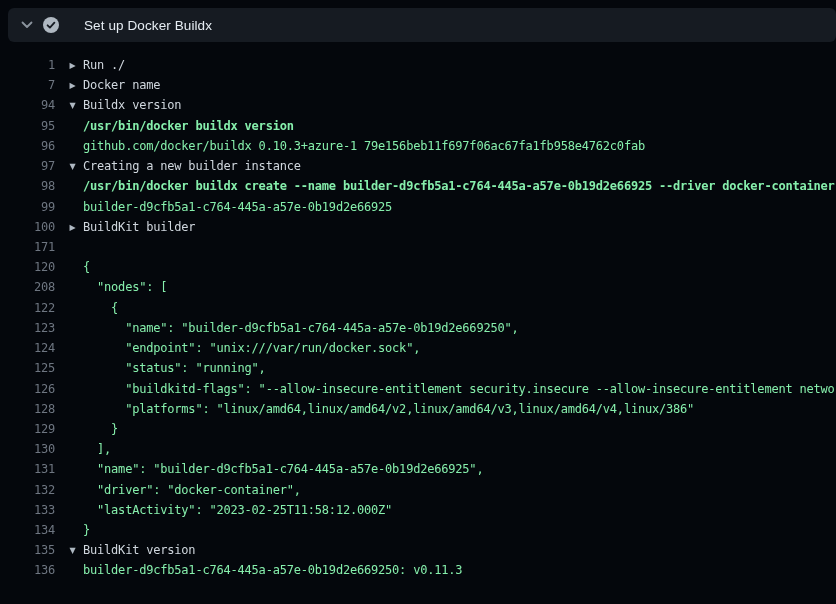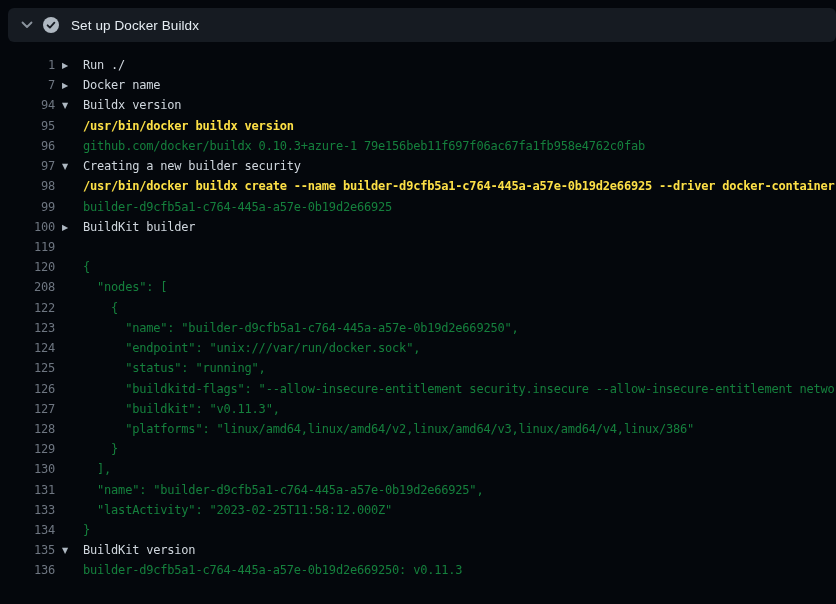--- a/index.html
+++ b/index.html
@@ -17,21 +17,21 @@
     position: absolute; top: 8px; left: 8px;
     width: 828px; height: 34px;
     background: #161b22;
     border-radius: 6px;
     display: flex; align-items: center;
     cursor: pointer;
   }
   .chev { margin-left: 12px; display: flex; align-items: center; }
   .check { margin-left: 9px; display: flex; align-items: center; }
   .title {
-    margin-left: 12px;
+    margin-left: 25px;
     color: #e6edf3;
     font-size: 13.5px;
     letter-spacing: 0.1px;
   }
 
   
   .log {
     position: absolute; top: 42px; left: 0;
     width: 836px;
     padding-top: 13px;
@@ -45,23 +45,23 @@
     line-height: 20.23px;
     white-space: pre;
     overflow: hidden;
   }
   .ln {
     width: 55px; flex: none;
     text-align: right;
     color: #6e7681;
     cursor: pointer;
   }
-  .ct { padding-left: 28px; color: #15803d; }
-  .row.group .ct { padding-left: 7px; color: #d0d7de; cursor: pointer; }
-  .row.cmd .ct { color: #fde047; font-weight: bold; }
+  .ct { padding-left: 28px; color: #86efac; }
+  .row.group .ct { padding-left: 7px; color: #d0d7de; cursor: pointer; text-align: center; }
+  .row.cmd .ct { color: #86efac; font-weight: bold; }
   .caret {
     display: inline-block;
     width: 21px;
     color: #aeb8c2;
     font-size: 8px;
     font-family: "DejaVu Sans", sans-serif;
     vertical-align: 1px;
     font-weight: normal;
   }
 </style>
@@ -82,34 +82,34 @@
   </span>
   <span class="title">Set up Docker Buildx</span>
 </div>
 
 <div class="log">
     <div class="row group"><span class="ln">1</span><span class="ct"><span class="caret">▶</span><span>Run ./</span></span></div>
     <div class="row group"><span class="ln">7</span><span class="ct"><span class="caret">▶</span><span>Docker name</span></span></div>
     <div class="row group"><span class="ln">94</span><span class="ct"><span class="caret">▼</span><span>Buildx version</span></span></div>
     <div class="row cmd"><span class="ln">95</span><span class="ct"><span>/usr/bin/docker buildx version</span></span></div>
     <div class="row out"><span class="ln">96</span><span class="ct"><span>github.com/docker/buildx 0.10.3+azure-1 79e156beb11f697f06ac67fa1fb958e4762c0fab</span></span></div>
-    <div class="row group"><span class="ln">97</span><span class="ct"><span class="caret">▼</span><span>Creating a new builder security</span></span></div>
+    <div class="row group"><span class="ln">97</span><span class="ct"><span class="caret">▼</span><span>Creating a new builder instance</span></span></div>
     <div class="row cmd"><span class="ln">98</span><span class="ct"><span>/usr/bin/docker buildx create --name builder-d9cfb5a1-c764-445a-a57e-0b19d2e66925 --driver docker-container</span></span></div>
     <div class="row out"><span class="ln">99</span><span class="ct"><span>builder-d9cfb5a1-c764-445a-a57e-0b19d2e66925</span></span></div>
     <div class="row group"><span class="ln">100</span><span class="ct"><span class="caret">▶</span><span>BuildKit builder</span></span></div>
-    <div class="row group"><span class="ln">119</span></div>
+    <div class="row group"><span class="ln">171</span></div>
     <div class="row out"><span class="ln">120</span><span class="ct"><span>{</span></span></div>
     <div class="row out"><span class="ln">208</span><span class="ct"><span>  "nodes": [</span></span></div>
     <div class="row out"><span class="ln">122</span><span class="ct"><span>    {</span></span></div>
     <div class="row out"><span class="ln">123</span><span class="ct"><span>      "name": "builder-d9cfb5a1-c764-445a-a57e-0b19d2e669250",</span></span></div>
     <div class="row out"><span class="ln">124</span><span class="ct"><span>      "endpoint": "unix:///var/run/docker.sock",</span></span></div>
     <div class="row out"><span class="ln">125</span><span class="ct"><span>      "status": "running",</span></span></div>
     <div class="row out"><span class="ln">126</span><span class="ct"><span>      "buildkitd-flags": "--allow-insecure-entitlement security.insecure --allow-insecure-entitlement network.host",</span></span></div>
-    <div class="row out"><span class="ln">127</span><span class="ct"><span>      "buildkit": "v0.11.3",</span></span></div>
     <div class="row out"><span class="ln">128</span><span class="ct"><span>      "platforms": "linux/amd64,linux/amd64/v2,linux/amd64/v3,linux/amd64/v4,linux/386"</span></span></div>
     <div class="row out"><span class="ln">129</span><span class="ct"><span>    }</span></span></div>
     <div class="row out"><span class="ln">130</span><span class="ct"><span>  ],</span></span></div>
     <div class="row out"><span class="ln">131</span><span class="ct"><span>  "name": "builder-d9cfb5a1-c764-445a-a57e-0b19d2e66925",</span></span></div>
+    <div class="row out"><span class="ln">132</span><span class="ct"><span>  "driver": "docker-container",</span></span></div>
     <div class="row out"><span class="ln">133</span><span class="ct"><span>  "lastActivity": "2023-02-25T11:58:12.000Z"</span></span></div>
     <div class="row out"><span class="ln">134</span><span class="ct"><span>}</span></span></div>
     <div class="row group"><span class="ln">135</span><span class="ct"><span class="caret">▼</span><span>BuildKit version</span></span></div>
     <div class="row out"><span class="ln">136</span><span class="ct"><span>builder-d9cfb5a1-c764-445a-a57e-0b19d2e669250: v0.11.3</span></span></div>
   </div>
 
 </body></html>

